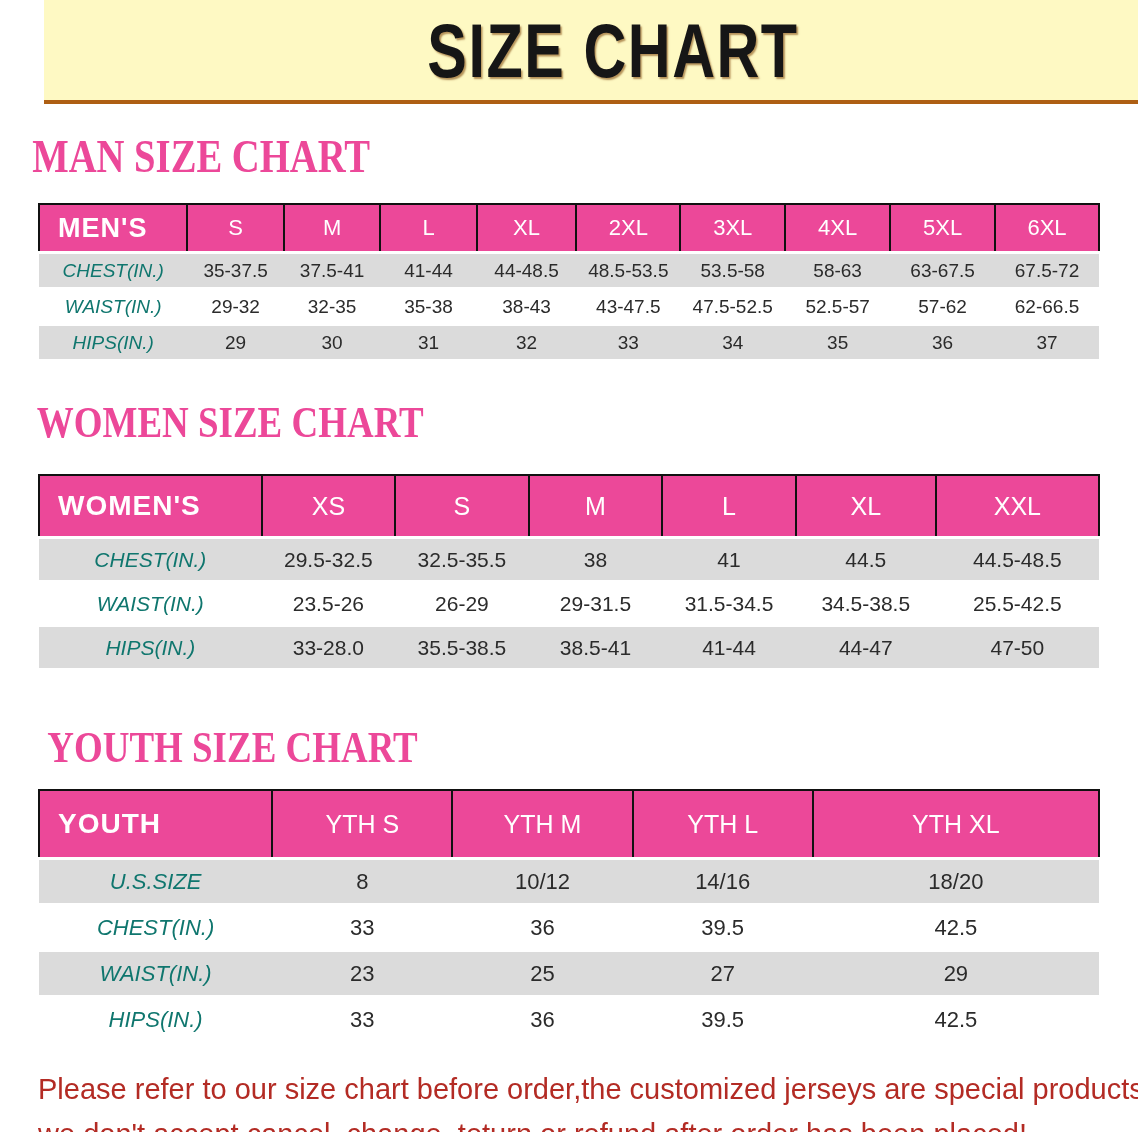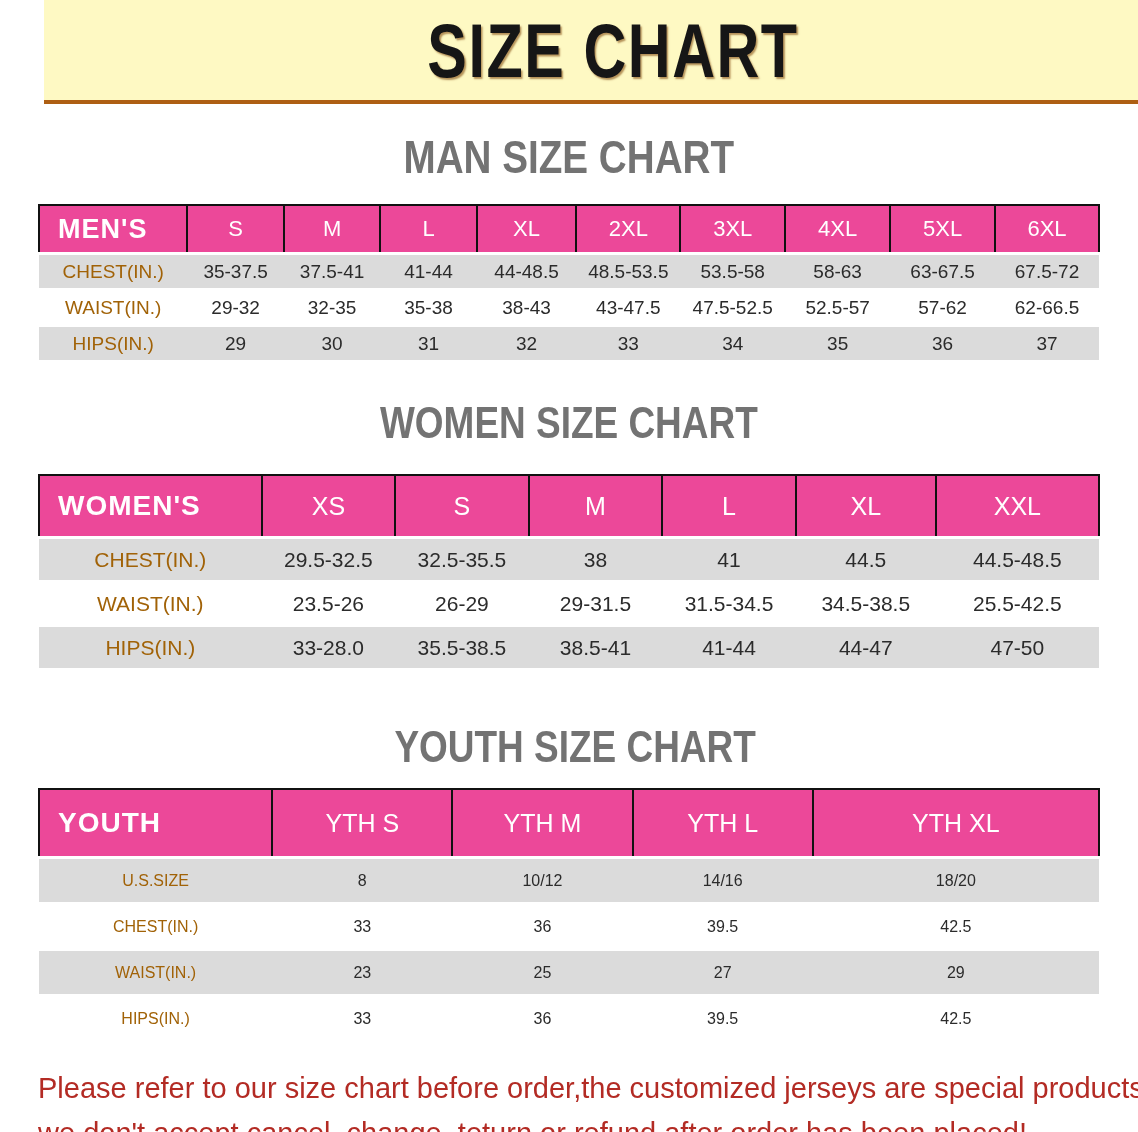--- a/index.html
+++ b/index.html
@@ -21,24 +21,25 @@
     transform:scaleX(0.78);
     font-size:76px;
     font-weight:bold;
     letter-spacing:2px;
     color:#161616;
     text-shadow:2px 2px 2px rgba(120,60,0,0.55);
     white-space:nowrap;
   }
   
   .section-title{
-    text-align:center;
+    text-align:left;
     margin:0;
     font-weight:bold;
-    color:#737373;
+    color:#ec4899;
+    font-family:Liberation Serif, serif;
   }
   .section-title .condensed{
     display:inline-block;
     transform:scaleX(0.84);
     white-space:nowrap;
     letter-spacing:0px;
   }
   #man-title{margin-top:26px;font-size:46px;}
   #women-title{margin-top:38px;font-size:44px;}
   #youth-title{margin-top:54px;font-size:44px;margin-left:12px;}
@@ -64,37 +65,38 @@
     padding-left:18px;
     font-weight:bold;
     letter-spacing:1px;
   }
   table.size-table tbody td{
     text-align:center;
     color:#2b2b2b;
     border-top:3px solid #ffffff;
   }
   table.size-table tbody td.row-label{
-    color:#a16207;
+    color:#0f766e;
+    font-style:italic;
   }
   table.size-table tbody tr:nth-child(odd) td{background:#DBDBDB;}
   table.size-table tbody tr:nth-child(even) td{background:#ffffff;}
   
   #men-table thead th{height:44px;font-size:22px;}
   #men-table thead th.bar-label{font-size:27px;}
   #men-table tbody td{height:31px;font-size:19px;}
   #men-table tbody td.row-label{font-size:19px;}
   
   #women-table thead th{height:58px;font-size:25px;}
   #women-table thead th.bar-label{font-size:28px;}
   #women-table tbody td{height:39px;font-size:21px;}
   
   #youth-table thead th{height:64px;font-size:25px;}
   #youth-table thead th.bar-label{font-size:28px;}
-  #youth-table tbody td{height:41px;font-size:16px;}
+  #youth-table tbody td{height:41px;font-size:22px;}
   
   .disclaimer{
     margin-top:26px;
     padding:0 38px;
     color:#B32B24;
     font-size:29px;
     line-height:1.55;
   }
   .disclaimer div{white-space:nowrap;}
 </style>

